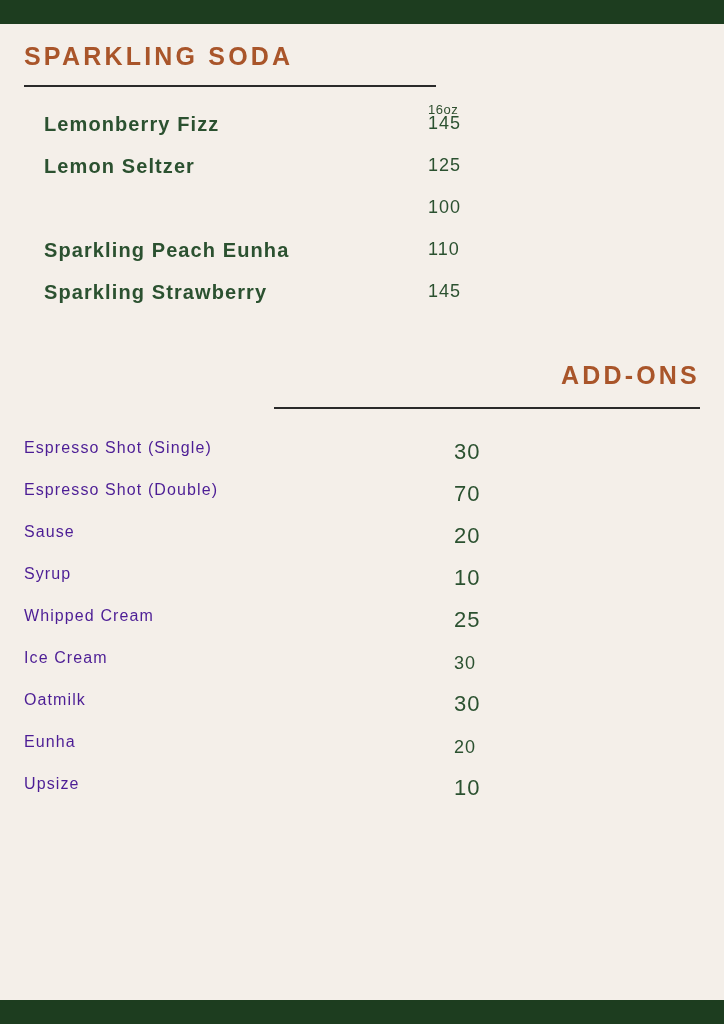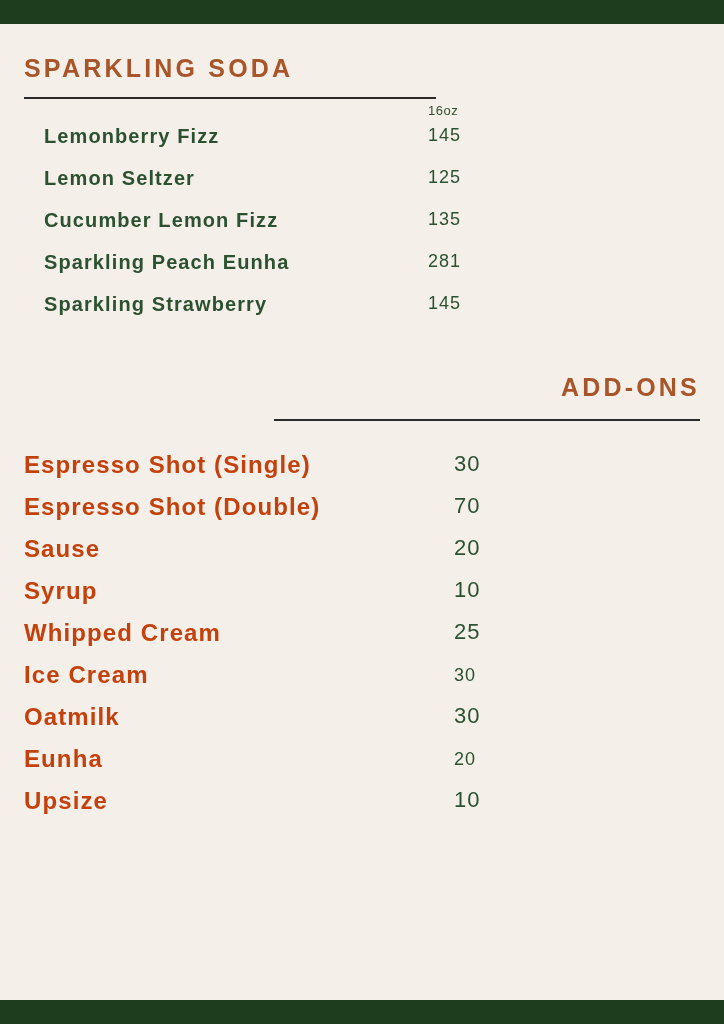--- a/index.html
+++ b/index.html
@@ -38,35 +38,35 @@
     color: #a9552a;
     text-transform: uppercase;
   }
   .rule {
     height: 2px;
     background: #2a2a2a;
   }
 
   
   .soda-head {
-    padding-top: 30px;
+    padding-top: 18px;
   }
   .soda-rule {
     margin-top: 14px;
     width: 412px;
   }
 
   .size-row {
     position: relative;
     height: 26px;
   }
   .size-label {
     position: absolute;
     left: 404px;
-    top: 4px;
+    top: 15px;
     font-size: 13px;
     letter-spacing: 0.5px;
     color: #2f4f2f;
     font-weight: 500;
   }
 
   .menu-list {
     margin: 0;
     padding: 0;
     list-style: none;
@@ -115,24 +115,24 @@
   }
 
   .addon-row {
     position: relative;
     height: 42px;
   }
   .addon-name {
     position: absolute;
     left: 0;
     top: 0;
-    font-size: 24px;
-    font-weight: bold;
+    font-size: 16px;
+    font-weight: normal;
     letter-spacing: 1.1px;
-    color: #c2410c;
+    color: #4c1d95;
   }
   .addon-price {
     position: absolute;
     left: 430px;
     top: 0;
     font-size: 22px;
     letter-spacing: 1px;
     color: #2b5130;
     font-weight: 500;
   }
@@ -165,26 +165,25 @@
     <ul class="menu-list">
       <li class="menu-row">
         <span class="item-name">Lemonberry Fizz</span>
         <span class="item-price">145</span>
       </li>
       <li class="menu-row">
         <span class="item-name">Lemon Seltzer</span>
         <span class="item-price">125</span>
       </li>
       <li class="menu-row">
-        <span class="item-name">Cucumber Lemon Fizz</span>
-        <span class="item-price">135</span>
+        <span class="item-price">100</span>
       </li>
       <li class="menu-row">
         <span class="item-name">Sparkling Peach Eunha</span>
-        <span class="item-price">281</span>
+        <span class="item-price">110</span>
       </li>
       <li class="menu-row">
         <span class="item-name">Sparkling Strawberry</span>
         <span class="item-price">145</span>
       </li>
     </ul>
 
     <div class="addons-head">
       <div class="sec-title addons-title">ADD-ONS</div>
       <div class="rule addons-rule"></div>

